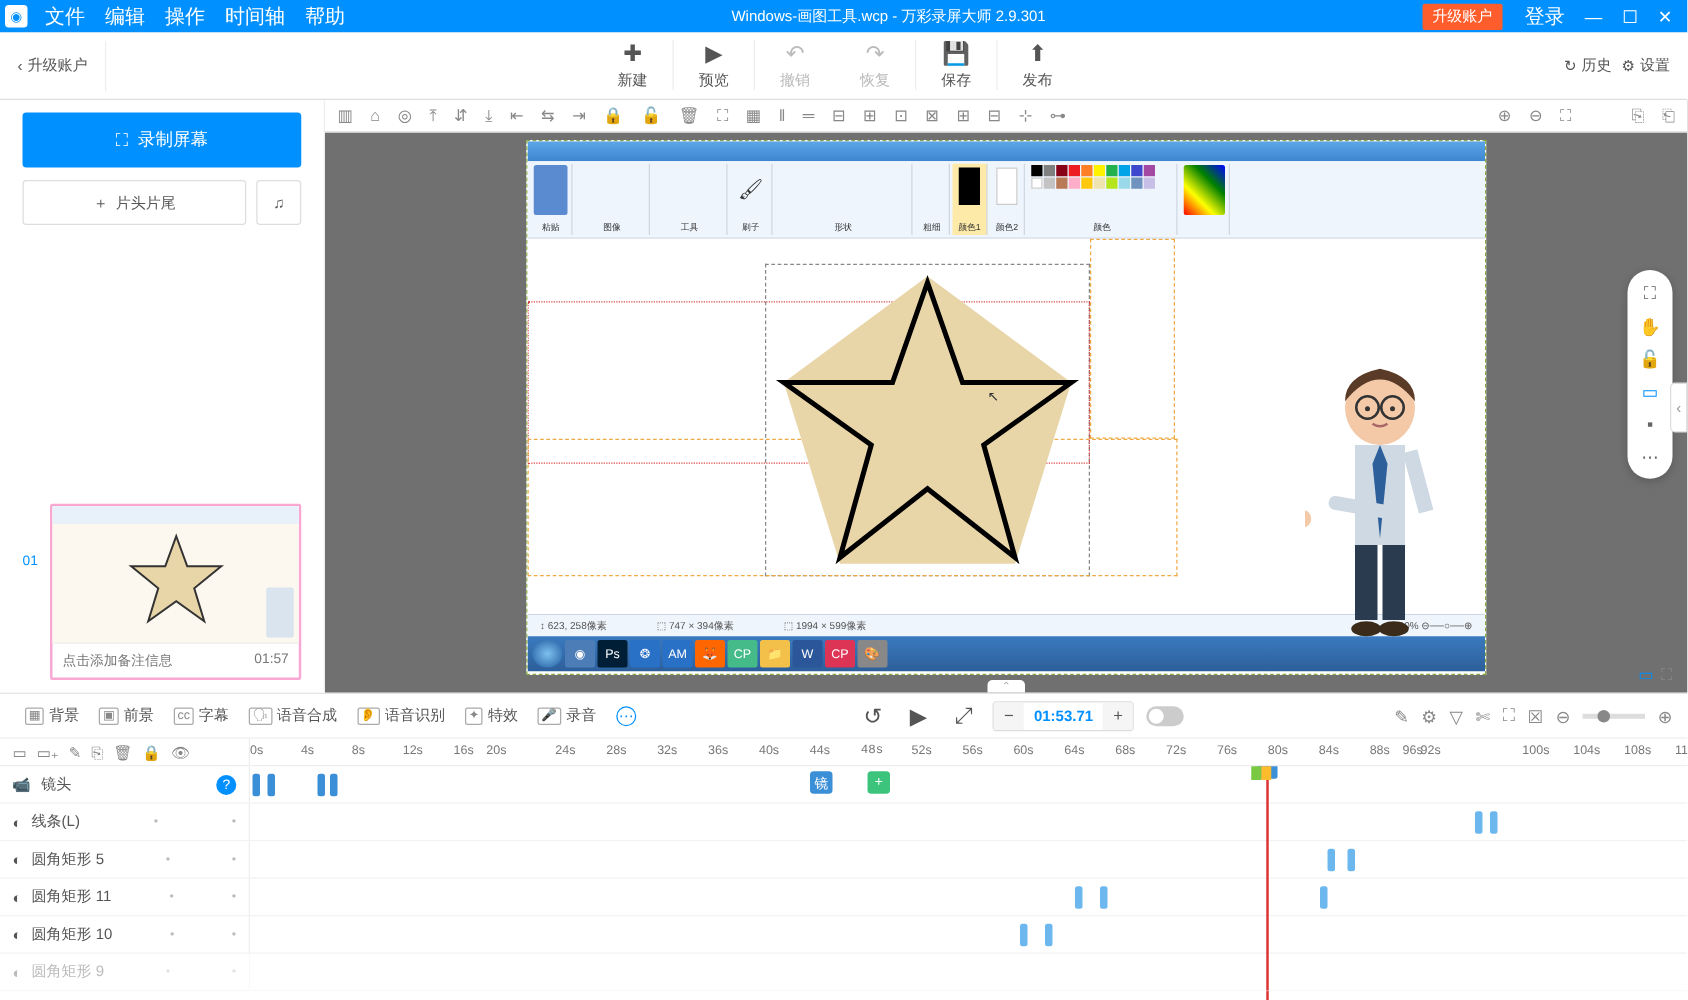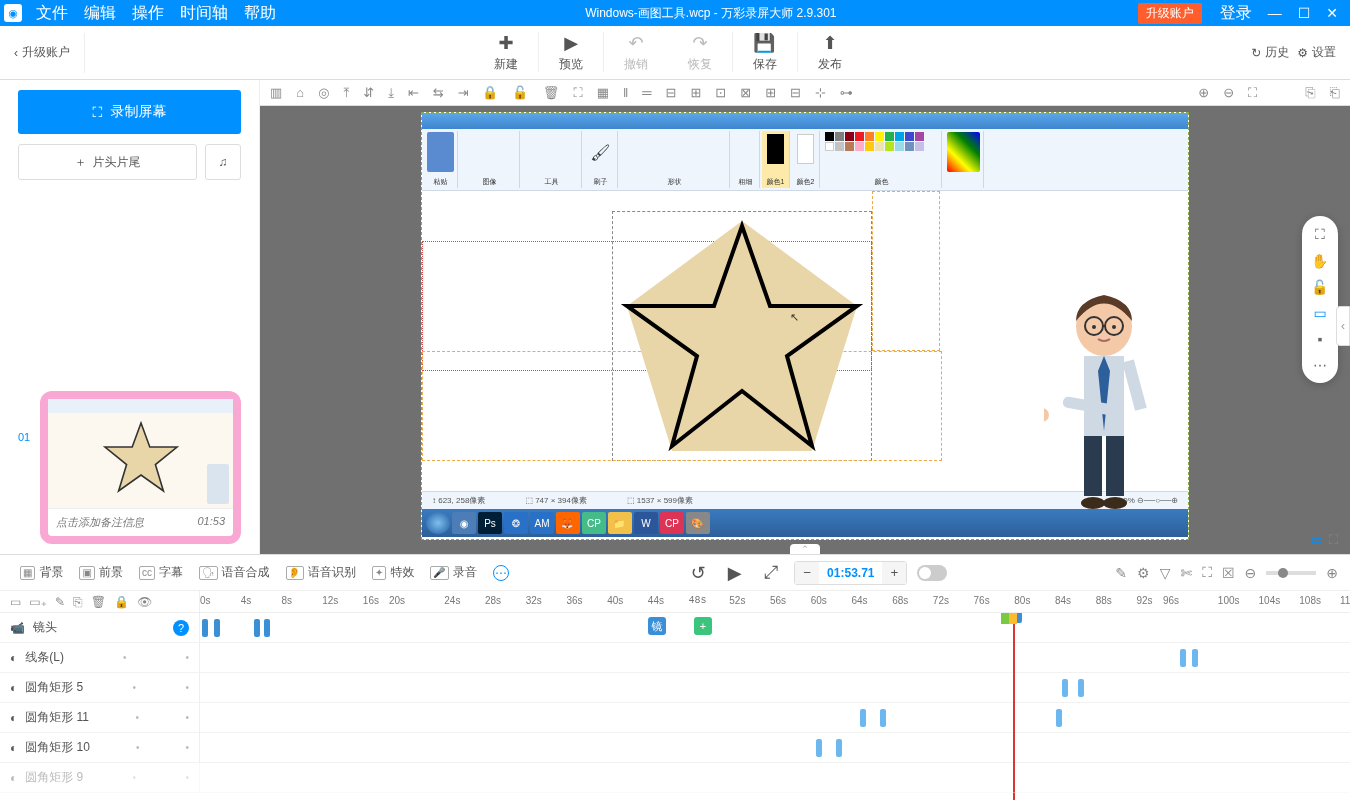--- a/index.html
+++ b/index.html
@@ -24,21 +24,21 @@
 
 .body { display: flex; height: 474px; }
 .left-panel { width: 260px; background: #fff; border-right: 1px solid #eee; display: flex; flex-direction: column; padding: 10px 18px; gap: 10px; }
 .record-btn { height: 44px; background: #0090ff; color: #fff; border-radius: 3px; display: flex; align-items: center; justify-content: center; gap: 8px; cursor: pointer; font-size: 14px; }
 .sec-row { display: flex; gap: 8px; }
 .sec-btn { flex: 1; height: 36px; border: 1px solid #ddd; border-radius: 3px; display: flex; align-items: center; justify-content: center; gap: 6px; cursor: pointer; color: #555; }
 .sec-btn.small { flex: 0 0 36px; }
 .thumbs { flex: 1; display: flex; flex-direction: column; gap: 6px; padding-top: 8px; justify-content: flex-end; }
 .thumb-row { display: flex; align-items: flex-start; gap: 6px; }
 .thumb-idx { color: #0090ff; font-size: 11px; padding-top: 40px; width: 16px; }
-.thumb-card { flex: 1; border: 8px solid #f9a8d4; border-radius: 12px; background: #fff; font-style: italic; }
+.thumb-card { flex: 1; border: 2px solid #f9a8d4; border-radius: 2px; background: #fff; }
 .thumb-img { height: 110px; background: #fdf8ef; position: relative; border-bottom: 1px solid #eee; }
 .thumb-top { height: 14px; background: #e8f0fa; }
 .thumb-star { position: absolute; left: 50%; top: 55%; transform: translate(-50%,-50%); }
 .thumb-caption { display: flex; justify-content: space-between; padding: 6px 8px; font-size: 11px; color: #777; }
 .timecode { text-align: center; color: #555; font-size: 11px; padding-top: 8px; }
 
 .canvas-area { flex: 1; background: #707070; position: relative; display: flex; flex-direction: column; }
 .canvas-toolbar { height: 26px; background: #fff; border-bottom: 1px solid #ddd; display: flex; align-items: center; gap: 14px; padding: 0 10px; color: #888; }
 .ct-icon { cursor: pointer; font-size: 13px; }
 .canvas-stage { flex: 1; position: relative; display: flex; align-items: flex-start; justify-content: center; padding-top: 6px; }
@@ -186,21 +186,21 @@
         <div class="thumb-card">
           <div class="thumb-img">
             <div class="thumb-top"></div>
             <svg class="thumb-star" width="80" height="80" viewBox="0 0 100 100">
               <polygon points="50,5 61,35 95,35 68,57 78,90 50,70 22,90 32,57 5,35 39,35" fill="#e8d5a8" stroke="#333" stroke-width="2"></polygon>
             </svg>
             <div style="position:absolute;right:4px;bottom:4px;width:22px;height:40px;background:#d9e4ef;border-radius:2px"></div>
           </div>
           <div class="thumb-caption">
             <span>点击添加备注信息</span>
-            <span>01:53</span>
+            <span>01:57</span>
           </div>
         </div>
       </div>
     </div>
   </div>
 
   <div class="canvas-area">
     <div class="canvas-toolbar">
       <span class="ct-icon">▥</span>
       <span class="ct-icon">⌂</span>
@@ -308,21 +308,21 @@
             <polygon points="130,10 245,95 200,240 60,240 15,95" fill="#e8d5a8"></polygon>
           </svg>
           <svg class="star-outline" width="260" height="260" viewBox="0 0 260 260">
             <polygon points="130,15 158,95 245,95 175,145 200,235 130,180 60,235 85,145 15,95 102,95" fill="none" stroke="#000" stroke-width="4"></polygon>
           </svg>
           <div style="position:absolute;left:368px;top:120px;font-size:11px">↖</div>
         </div>
         <div class="paint-status">
           <span>↕ 623, 258像素</span>
           <span>⬚ 747 × 394像素</span>
-          <span>⬚ 1537 × 599像素</span>
+          <span>⬚ 1994 × 599像素</span>
           <span style="margin-left:auto">100% ⊖──○──⊕</span>
         </div>
         <div class="taskbar">
           <div class="tk" style="background:radial-gradient(#7ec0ee,#1e5aa0);border-radius:50%"></div>
           <div class="tk">◉</div>
           <div class="tk" style="background:#001e36">Ps</div>
           <div class="tk" style="background:#2970c7">❂</div>
           <div class="tk" style="background:#2970c7">AM</div>
           <div class="tk" style="background:#f60">🦊</div>
           <div class="tk" style="background:#4b8">CP</div>
@@ -459,21 +459,21 @@
         <span class="tl-tick" style="left: 570px;">56s</span>
         <span class="tl-tick" style="left: 610.714px;">60s</span>
         <span class="tl-tick" style="left: 651.429px;">64s</span>
         <span class="tl-tick" style="left: 692.143px;">68s</span>
         <span class="tl-tick" style="left: 732.857px;">72s</span>
         <span class="tl-tick" style="left: 773.571px;">76s</span>
         <span class="tl-tick" style="left: 814.286px;">80s</span>
         <span class="tl-tick" style="left: 855px;">84s</span>
         <span class="tl-tick" style="left: 895.714px;">88s</span>
         <span class="tl-tick" style="left: 936.429px;">92s</span>
-        <span class="tl-tick" style="left: 963px;">96s</span>
+        <span class="tl-tick" style="left: 922px;">96s</span>
         <span class="tl-tick" style="left: 1017.86px;">100s</span>
         <span class="tl-tick" style="left: 1058.57px;">104s</span>
         <span class="tl-tick" style="left: 1099.29px;">108s</span>
         <span class="tl-tick" style="left: 1140px;">112.46</span>
       </div>
   </div>
 
   <div class="tl-tracks">
     <div class="playhead" style="left:1013px">
       <div class="flags" style="left:-12px">

